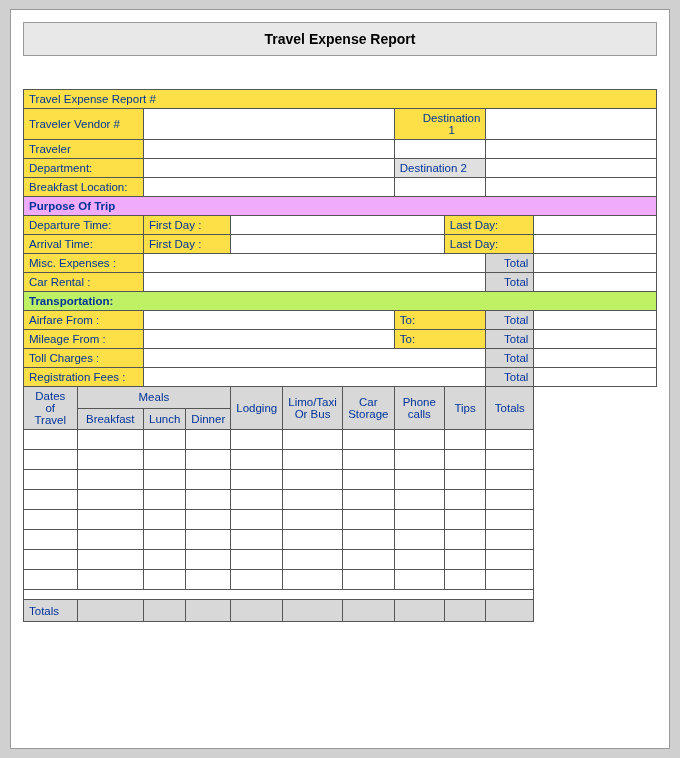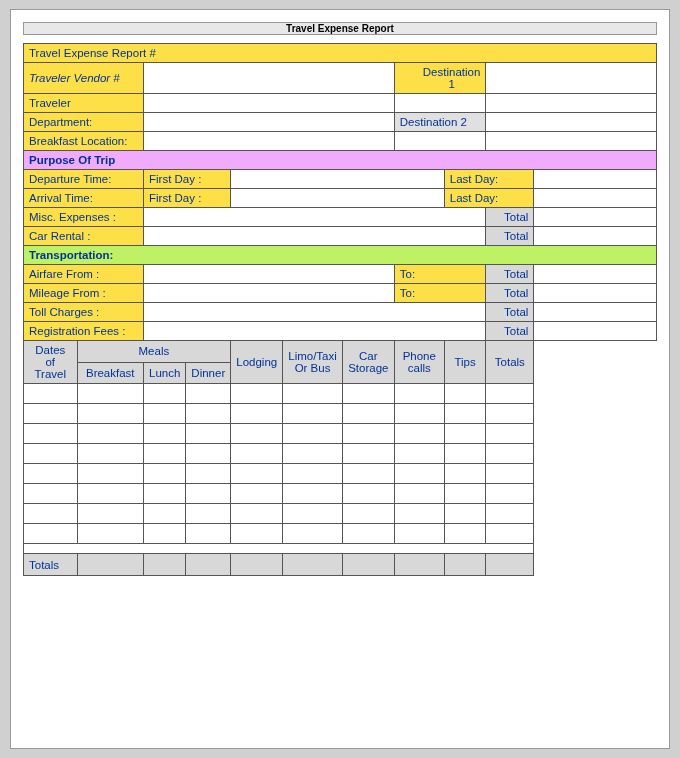--- a/index.html
+++ b/index.html
@@ -16,23 +16,24 @@
       background: #fff;
       width: 660px;
       min-height: 740px;
       border: 1px solid #999;
       padding: 12px;
     }
     .report-title-box {
       border: 1px solid #999;
       background: #e8e8e8;
       text-align: center;
+      padding: 8px;
       font-weight: bold;
-      font-size: 10px;
-      margin-bottom: 8px;
+      font-size: 14px;
+      margin-bottom: 33px;
     }
     .main-table {
       width: 100%;
       border-collapse: collapse;
       font-size: 11.5px;
     }
     .main-table td, .main-table th {
       border: 1px solid #555;
       padding: 3px 5px;
       vertical-align: middle;
@@ -75,21 +76,21 @@
   <div class="report-title-box">Travel Expense Report</div>
 
   <table class="main-table">
 
     <tbody>
         <tr>
       <td colspan="12" class="label-cell">Travel Expense Report #</td>
     </tr>
 
     <tr>
-      <td colspan="2" class="label-cell" style="width:120px;font-style:italic;">Traveler Vendor #</td>
+      <td colspan="2" class="label-cell" style="width:120px;">Traveler Vendor #</td>
       <td colspan="5" class="empty-data"></td>
       <td colspan="2" class="label-cell" style="text-align:center;padding-left:28px;">Destination 1</td>
       <td colspan="3" class="empty-data"></td>
     </tr>
 
     <tr>
       <td colspan="2" class="label-cell">Traveler</td>
       <td colspan="5" class="empty-data"></td>
       <td colspan="2" class="empty-data"></td>
       <td colspan="3" class="empty-data"></td>

